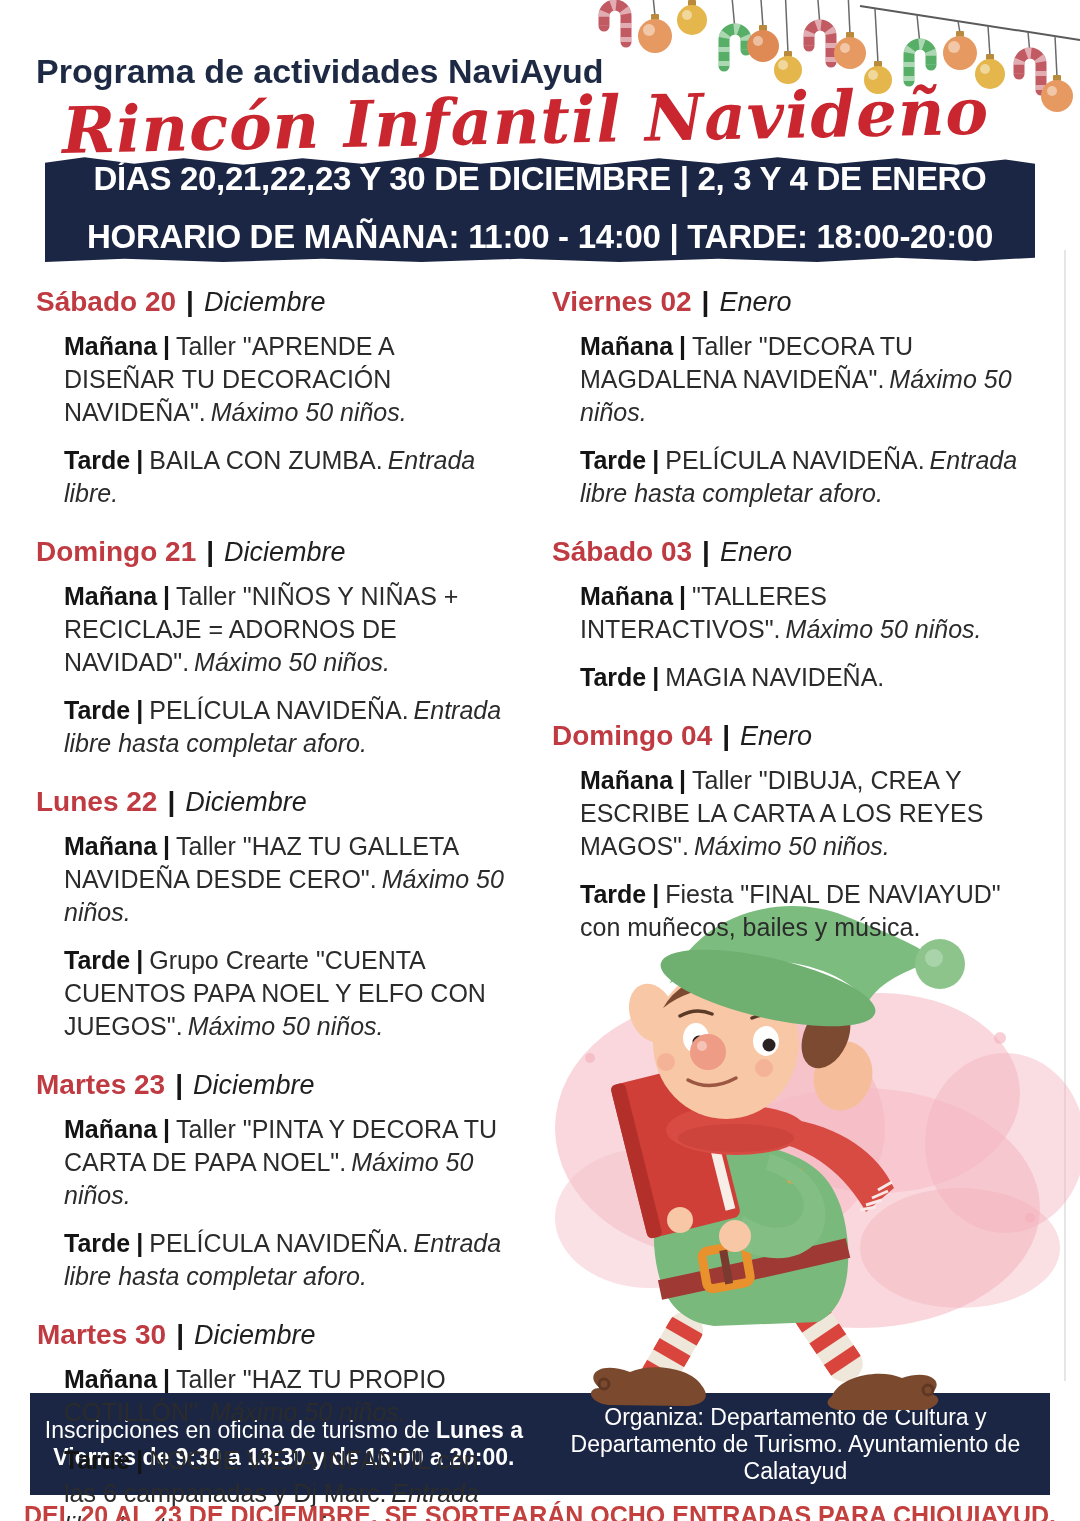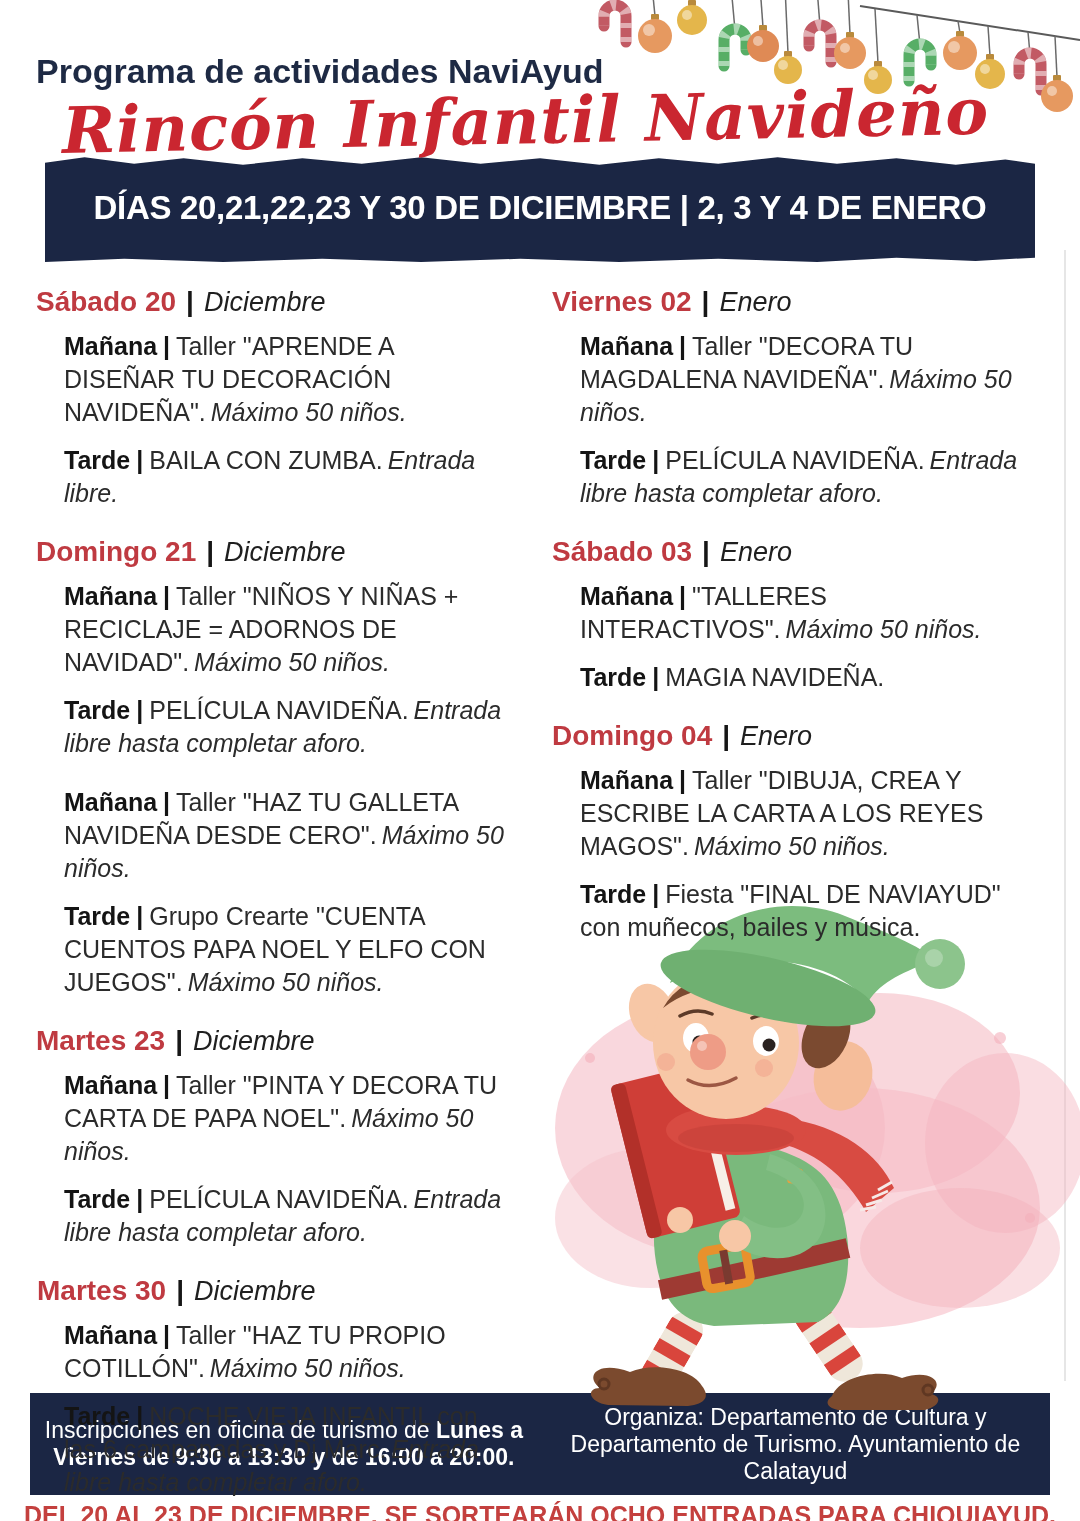--- a/index.html
+++ b/index.html
@@ -135,20 +135,21 @@
       <circle cx="497" cy="98" r="16" fill="#e69960"></circle>
       <circle cx="492" cy="93" r="5" fill="#ffffff" opacity="0.45"></circle>
   </g>
 </svg>
 
 <header>
   <h1 class="program-title">Programa de actividades NaviAyud</h1>
   <div class="event-title">Rincón Infantil Navideño</div>
   <div class="date-banner">
     <div>DÍAS 20,21,22,23 Y 30 DE DICIEMBRE | 2, 3 Y 4 DE ENERO</div>
+    <div>HORARIO DE MAÑANA: 11:00 - 14:00 | TARDE: 18:00-20:00</div>
   </div>
 </header>
 
 <main>
   <div class="col">
 
     <section class="day-block">
       <h2 class="day-head">
         <span class="day">Sábado 20</span><span class="pipe">|</span><span class="month">Diciembre</span>
       </h2>
@@ -158,20 +159,23 @@
 
     <section class="day-block">
       <h2 class="day-head">
         <span class="day">Domingo 21</span><span class="pipe">|</span><span class="month">Diciembre</span>
       </h2>
       <p class="event"><strong>Mañana</strong><span class="pipe">|</span><span>Taller "NIÑOS Y NIÑAS + RECICLAJE = ADORNOS DE NAVIDAD".</span><em class="note">Máximo 50 niños.</em></p>
       <p class="event"><strong>Tarde</strong><span class="pipe">|</span><span>PELÍCULA NAVIDEÑA.</span><em class="note">Entrada libre hasta completar aforo.</em></p>
     </section>
 
     <section class="day-block">
+      <h2 class="day-head">
+        <span class="day">Lunes 22</span><span class="pipe">|</span><span class="month">Diciembre</span>
+      </h2>
       <p class="event"><strong>Mañana</strong><span class="pipe">|</span><span>Taller "HAZ TU GALLETA NAVIDEÑA DESDE CERO".</span><em class="note">Máximo 50 niños.</em></p>
       <p class="event"><strong>Tarde</strong><span class="pipe">|</span><span>Grupo Crearte "CUENTA CUENTOS PAPA NOEL Y ELFO CON JUEGOS".</span><em class="note">Máximo 50 niños.</em></p>
     </section>
 
     <section class="day-block">
       <h2 class="day-head">
         <span class="day">Martes 23</span><span class="pipe">|</span><span class="month">Diciembre</span>
       </h2>
       <p class="event"><strong>Mañana</strong><span class="pipe">|</span><span>Taller "PINTA Y DECORA TU CARTA DE PAPA NOEL".</span><em class="note">Máximo 50 niños.</em></p>
       <p class="event"><strong>Tarde</strong><span class="pipe">|</span><span>PELÍCULA NAVIDEÑA.</span><em class="note">Entrada libre hasta completar aforo.</em></p>

